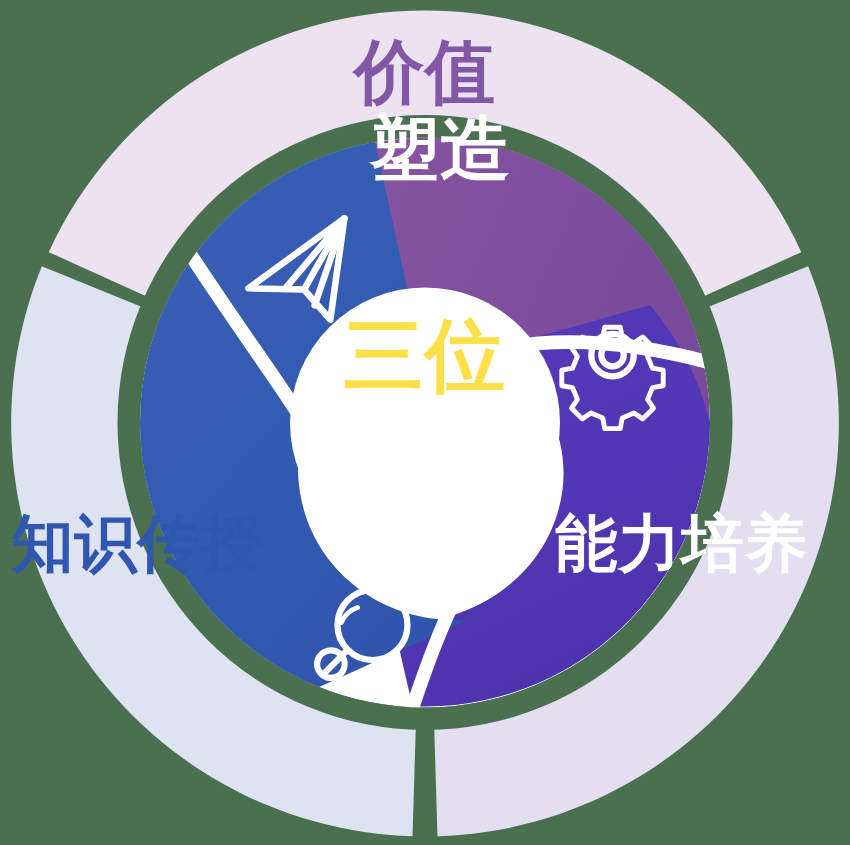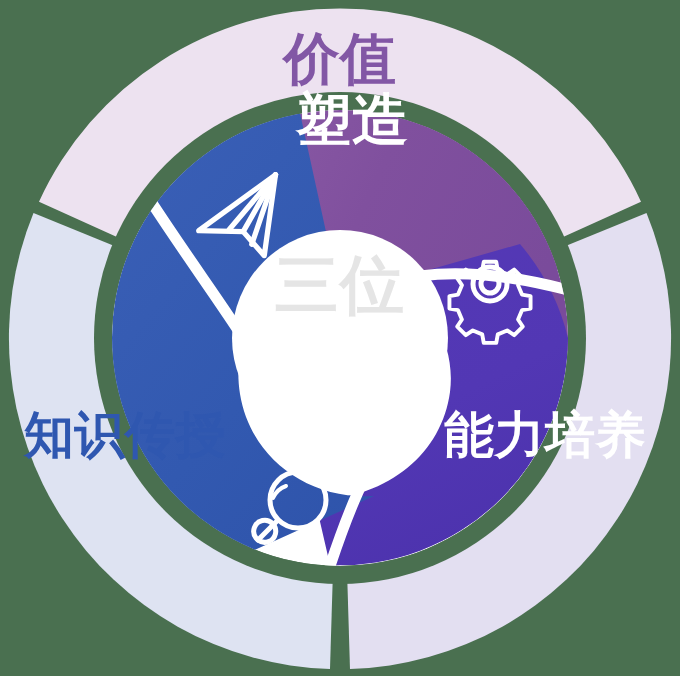--- a/index.html
+++ b/index.html
@@ -47,40 +47,40 @@
     display: block;
     color: #8257a5;
   }
   #label-value-shaping .line2 {
     display: block;
     color: #ffffff;
     margin-top: 4px;
     margin-left: 24px;
   }
   #label-knowledge {
-    left: 24px;
+    left: 9px;
     top: 410px;
     font-size: 50px;
     color: #2f57b0;
   }
   #label-ability {
     left: 444px;
     top: 410px;
     font-size: 50px;
     color: #ffffff;
   }
   #label-center {
     position: absolute;
     left: 238px;
     top: 250px;
     width: 204px;
     text-align: center;
     font-size: 64px;
     font-weight: 700;
-    color: #e5e5e5;
+    color: #fde047;
     line-height: 1.12;
     pointer-events: none;
     font-family: "DejaVu Sans", "Liberation Sans", sans-serif;
   }
   #label-center .cline {
     display: block;
     letter-spacing: 0.02em;
   }
 </style>
 </head>

